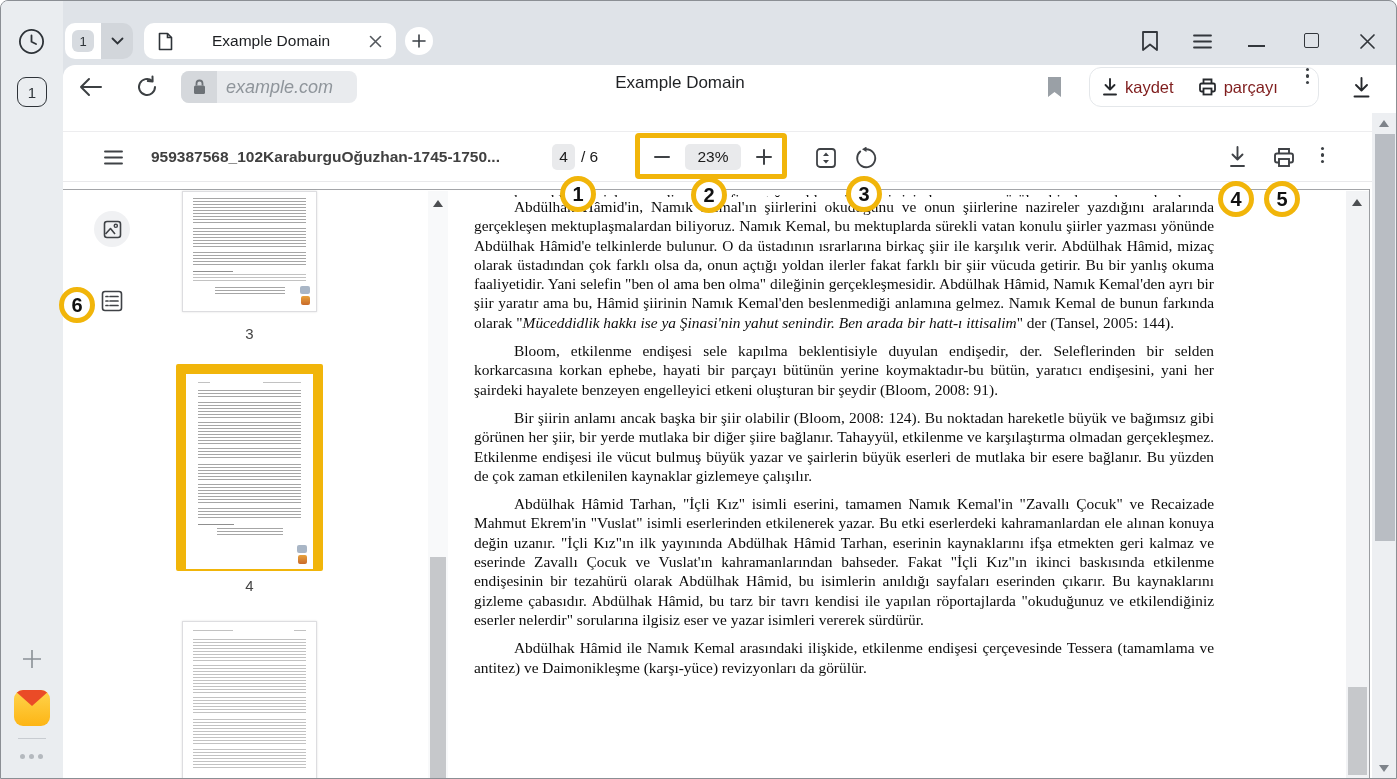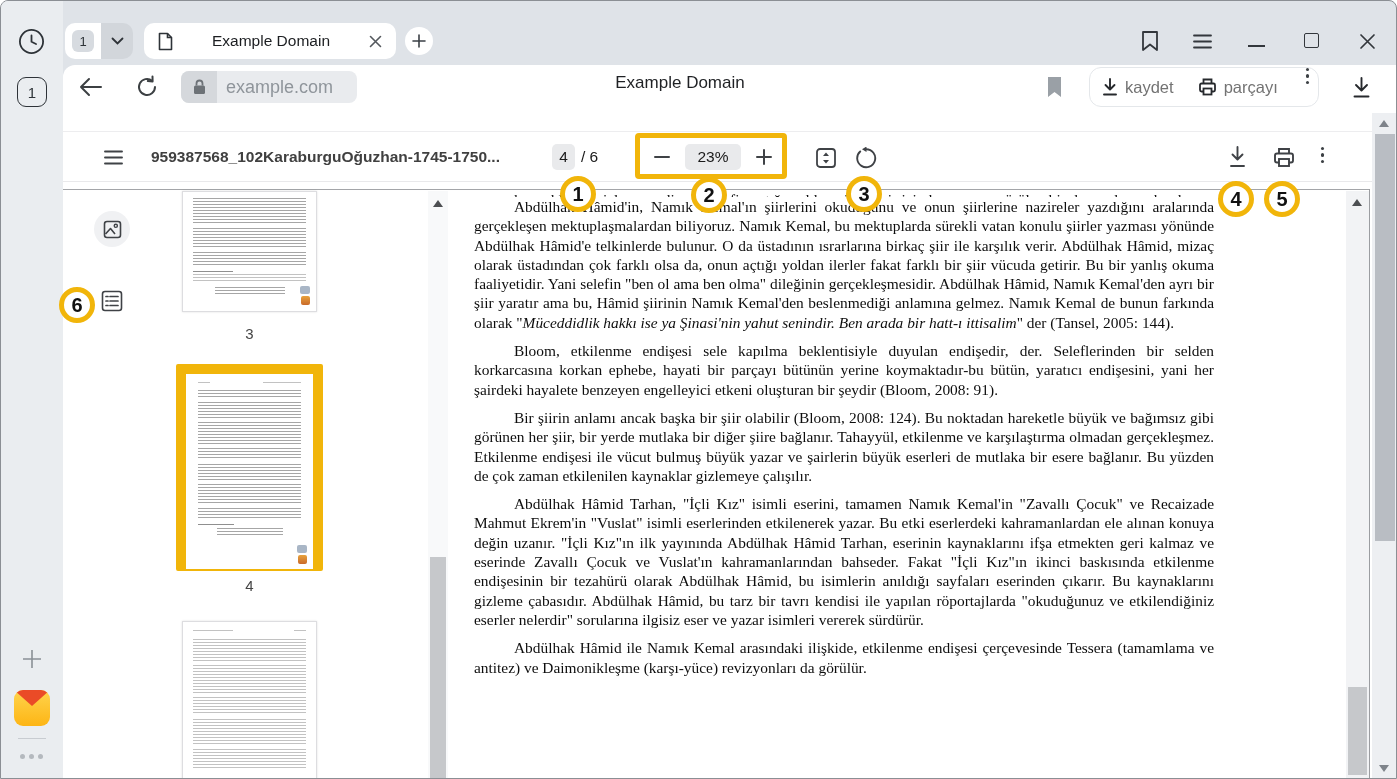--- a/index.html
+++ b/index.html
@@ -35,26 +35,26 @@
               display:flex;align-items:center;justify-content:center;}
   .win-icon{display:flex;align-items:center;justify-content:center;}
 
   
   .content-card{left:62px;top:64px;width:1335px;height:715px;background:#fff;border-radius:12px 0 0 0;}
 
   
   .url-chip{left:180px;top:70px;width:176px;height:32px;background:#e9ebee;border-radius:8px;
             display:flex;align-items:center;overflow:hidden;}
   .lock-part{width:36px;height:32px;background:#d5d8dc;display:flex;align-items:center;justify-content:center;}
-  .url-text{font-size:18px;color:#8f959b;padding-left:9px;}
+  .url-text{font-size:18px;color:#8f959b;padding-left:9px;font-style:italic;}
   .page-title{left:479px;top:72px;width:400px;text-align:center;font-size:17px;color:#1f2124;}
   .action-group{left:1088px;top:66px;width:230px;height:40px;border:1.5px solid #e4e7ea;border-radius:12px;
                 background:#fff;display:flex;align-items:center;}
   .ag-btn{display:flex;align-items:center;gap:7px;padding:0 12px;height:100%;}
-  .ag-label{font-size:16.5px;color:#737373;}
+  .ag-label{font-size:16.5px;color:#7f1d1d;}
   .ag-div{width:1px;height:22px;background:#e7eaec;}
   .vdots{font-size:17px;color:#3c4044;letter-spacing:0;line-height:6px;display:flex;flex-direction:column;gap:3px;align-items:center;}
   .vdots i{width:3.4px;height:3.4px;border-radius:50%;background:#3c4044;}
 
   
   .tb-line-top{left:62px;top:130px;width:1312px;height:1px;background:#ededef;}
   .tb-line-bottom{left:62px;top:180px;width:1312px;height:1px;background:#e9e9eb;}
   .embed-line-top{left:62px;top:188px;width:1306px;height:1px;background:#a3a5a8;}
   .embed-line-right{left:1368px;top:188px;width:1px;height:591px;background:#9b9da1;}
   .filename{left:150px;top:147px;width:395px;font-size:15.5px;font-weight:600;color:#404040;

